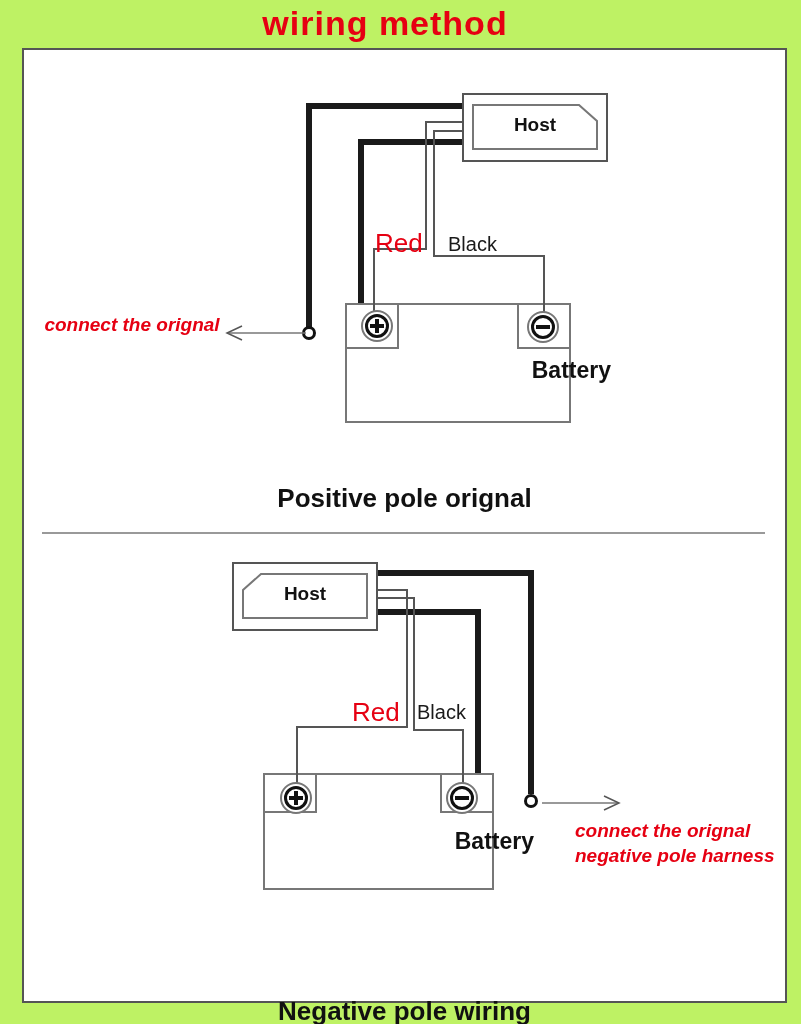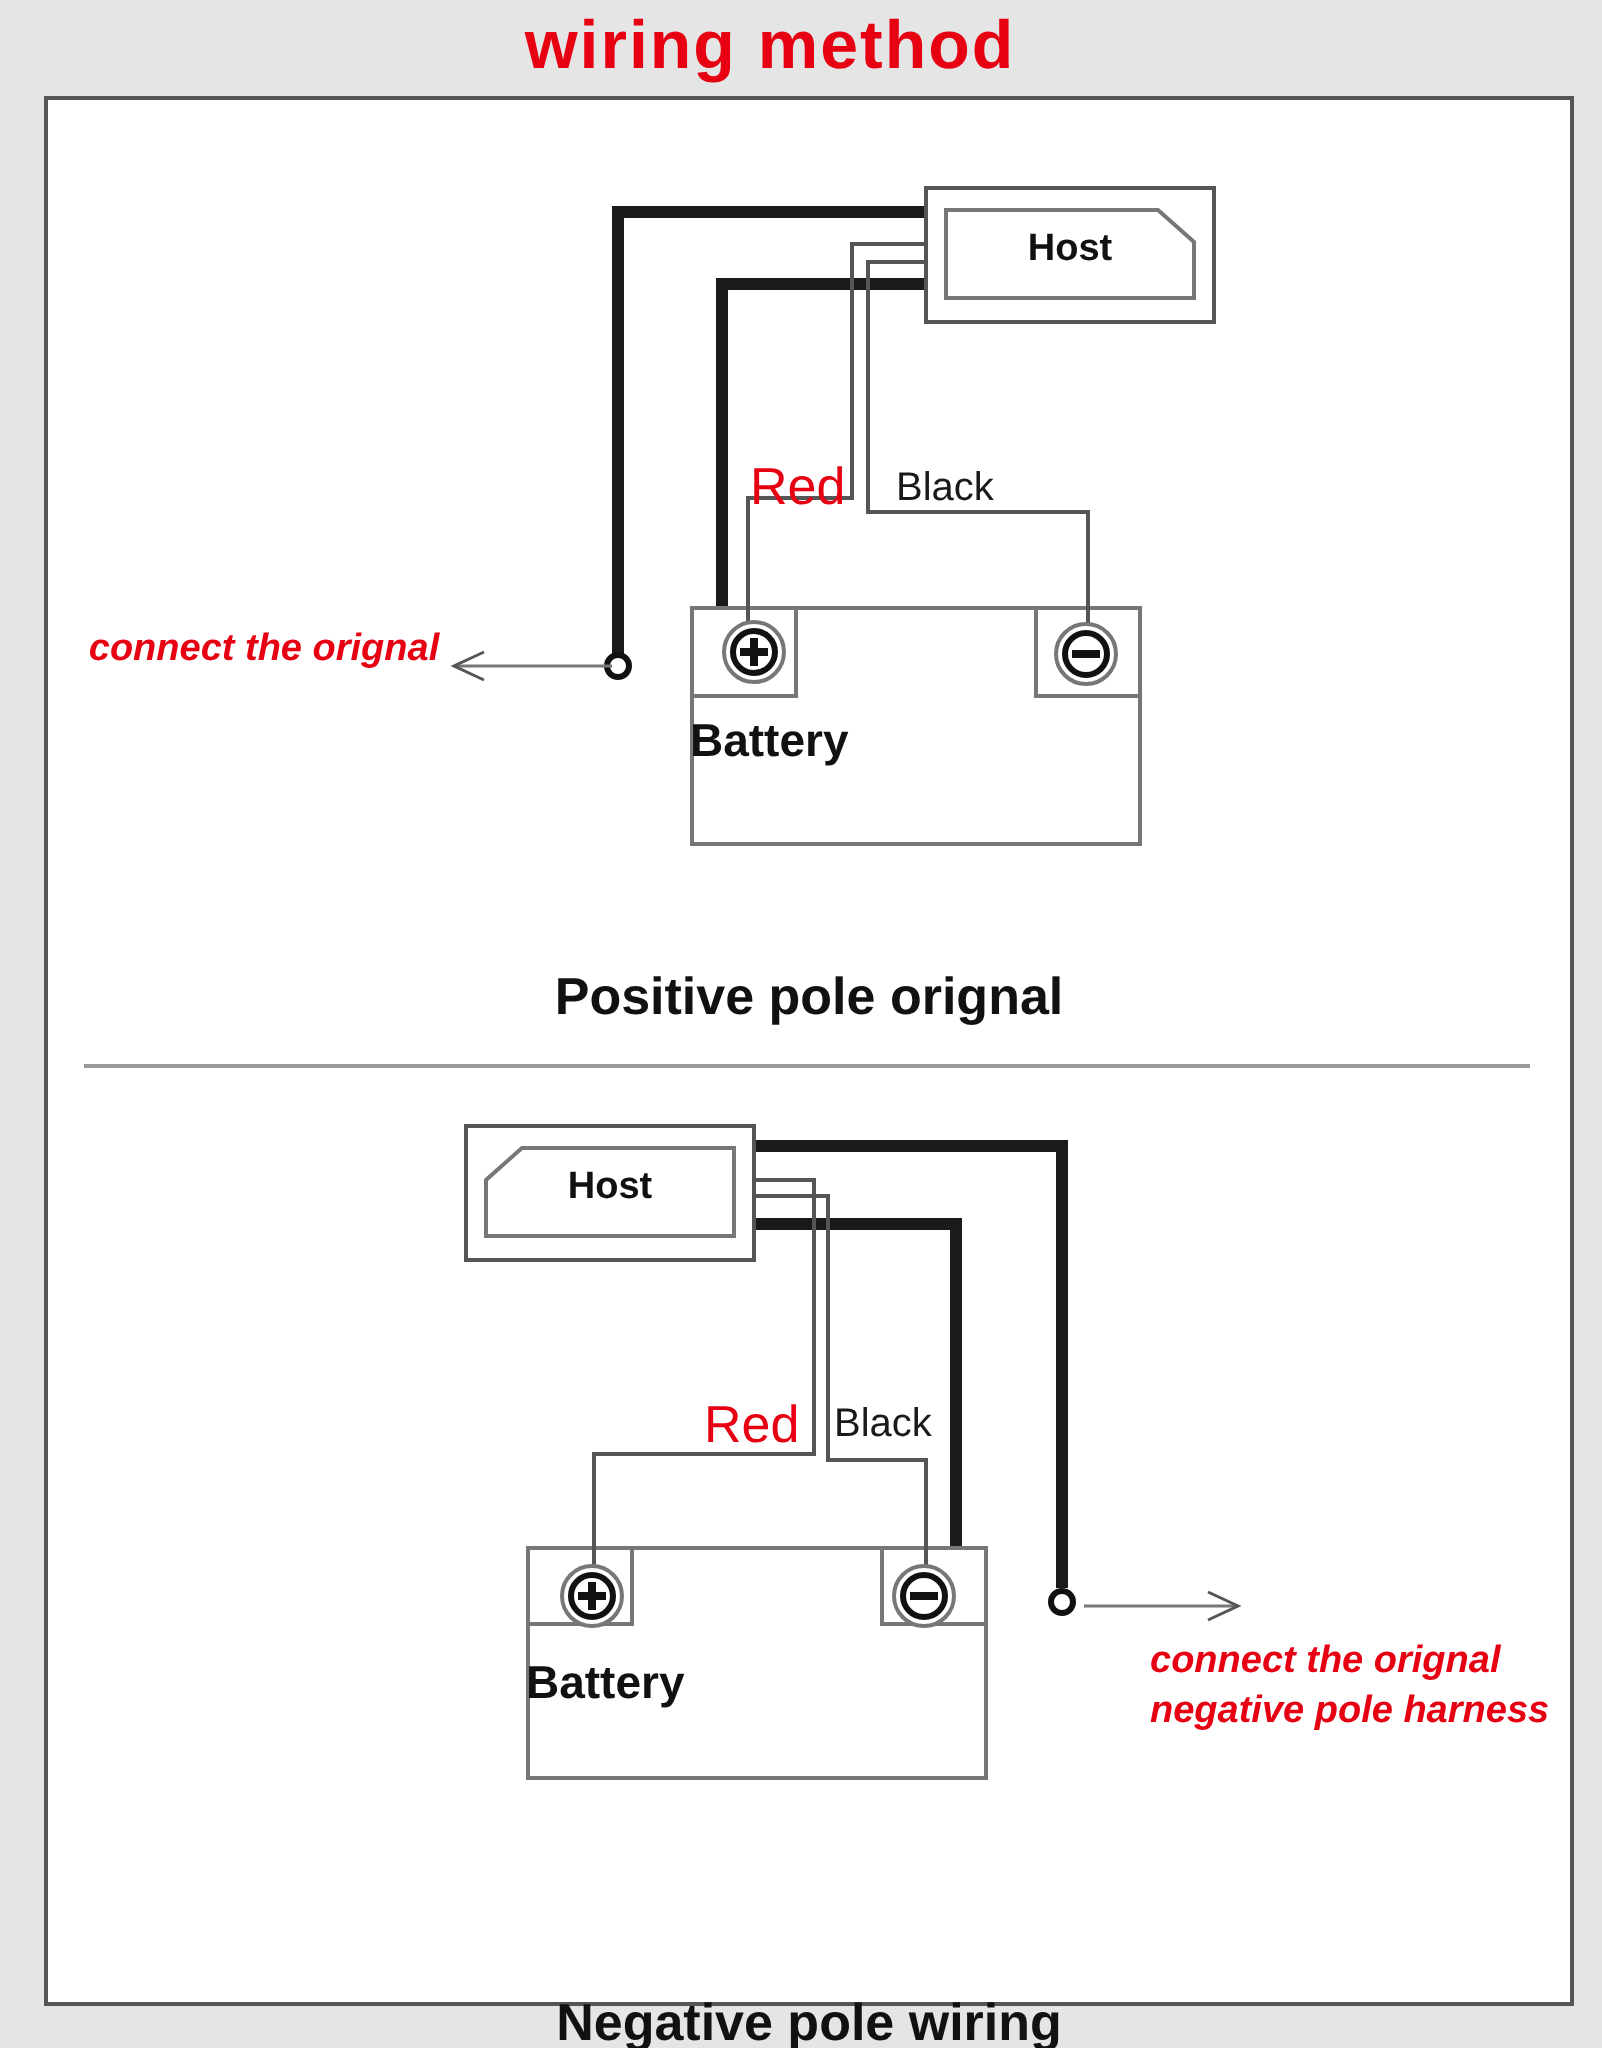--- a/index.html
+++ b/index.html
@@ -1,18 +1,18 @@
 <!DOCTYPE html>
 <html style="--accent-red: #e60012; --wire-black: #1a1a1a; --wire-thin-gray: #555555; --outline-gray: #777777; --divider-gray: #999999; --frame-gray: #555555;"><head>
 <meta charset="utf-8">
 <style>
   * { box-sizing: border-box; margin: 0; padding: 0; }
   html,body { background:#fff; }
   body { font-family: "Liberation Sans", sans-serif; }
-  #canvas { position:relative; width:801px; height:1024px; background:#e5e5e5; overflow:hidden; }
+  #canvas { position:relative; width:801px; height:1024px; background:#bef264; overflow:hidden; }
 
   .title { position:absolute; left:0; top:4px; width:770px; text-align:center;
            font-size:34px; font-weight:bold; color:var(--accent-red,#e60012); letter-spacing:1px; }
 
   .frame { position:absolute; left:22px; top:48px; width:765px; height:955px;
            border:2px solid var(--frame-gray,#555); background:#fff; }
   .divider { position:absolute; left:42px; top:532px; width:723px; height:2px;
              background:var(--divider-gray,#999); }
 
   .wire { position:absolute; background:var(--wire-black,#1a1a1a); }
@@ -33,21 +33,21 @@
   .bar-h { position:absolute; left:2px; top:7px; width:14px; height:4px; background:#111; }
   .bar-v { position:absolute; left:7px; top:2px; width:4px; height:14px; background:#111; }
 
   .opencircle { position:absolute; width:14px; height:14px; border:3px solid #111;
                 border-radius:50%; background:#fff; }
 
   .lbl { position:absolute; font-weight:normal; color:#1a1a1a; }
   .lbl-red { color:var(--accent-red,#e60012); font-size:26px; }
   .lbl-black { font-size:20px; }
 
-  .battery-label { position:absolute; text-align:left; font-size:23px; font-weight:bold; color:#111; }
+  .battery-label { position:absolute; text-align:right; font-size:23px; font-weight:bold; color:#111;margin-left:40px; }
 
   .caption { position:absolute; left:22px; width:765px; text-align:center;
              font-size:26px; font-weight:bold; color:#111; }
 
   .note { position:absolute; font-size:19px; font-weight:bold; line-height:25px;
           color:var(--accent-red,#e60012);font-style:italic; }
   .arrow { position:absolute; }
 </style>
 </head>
 <body>

